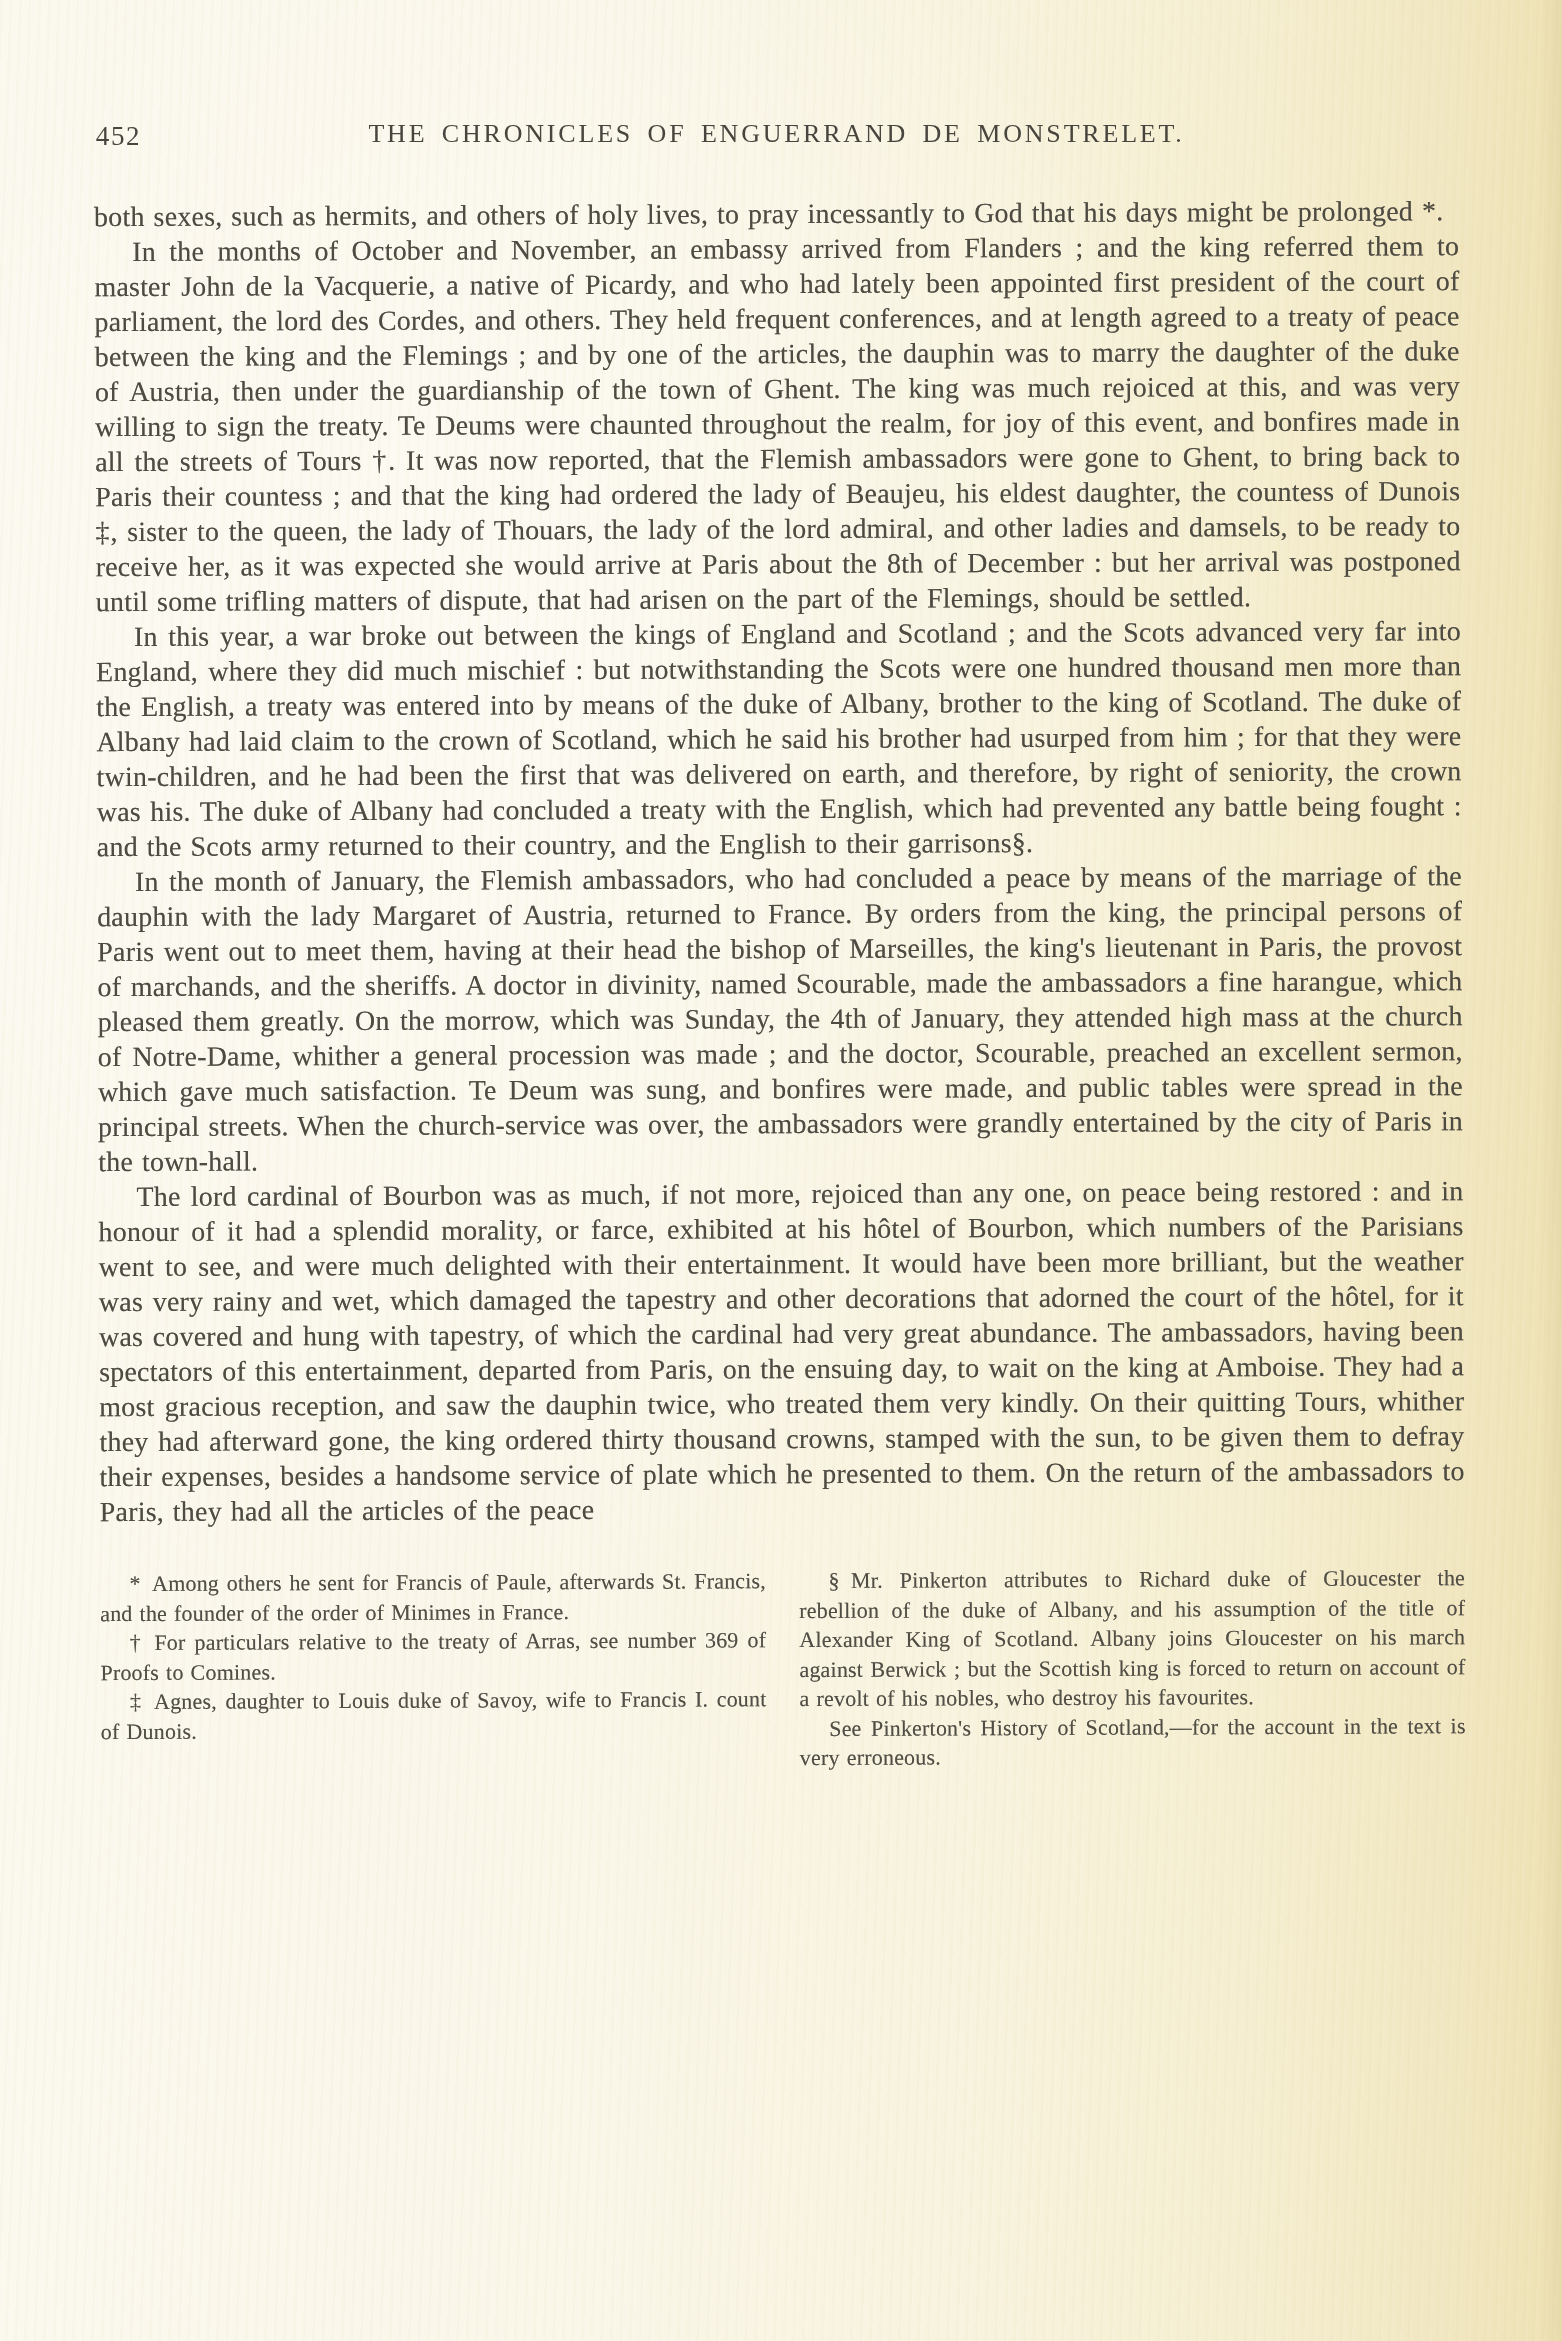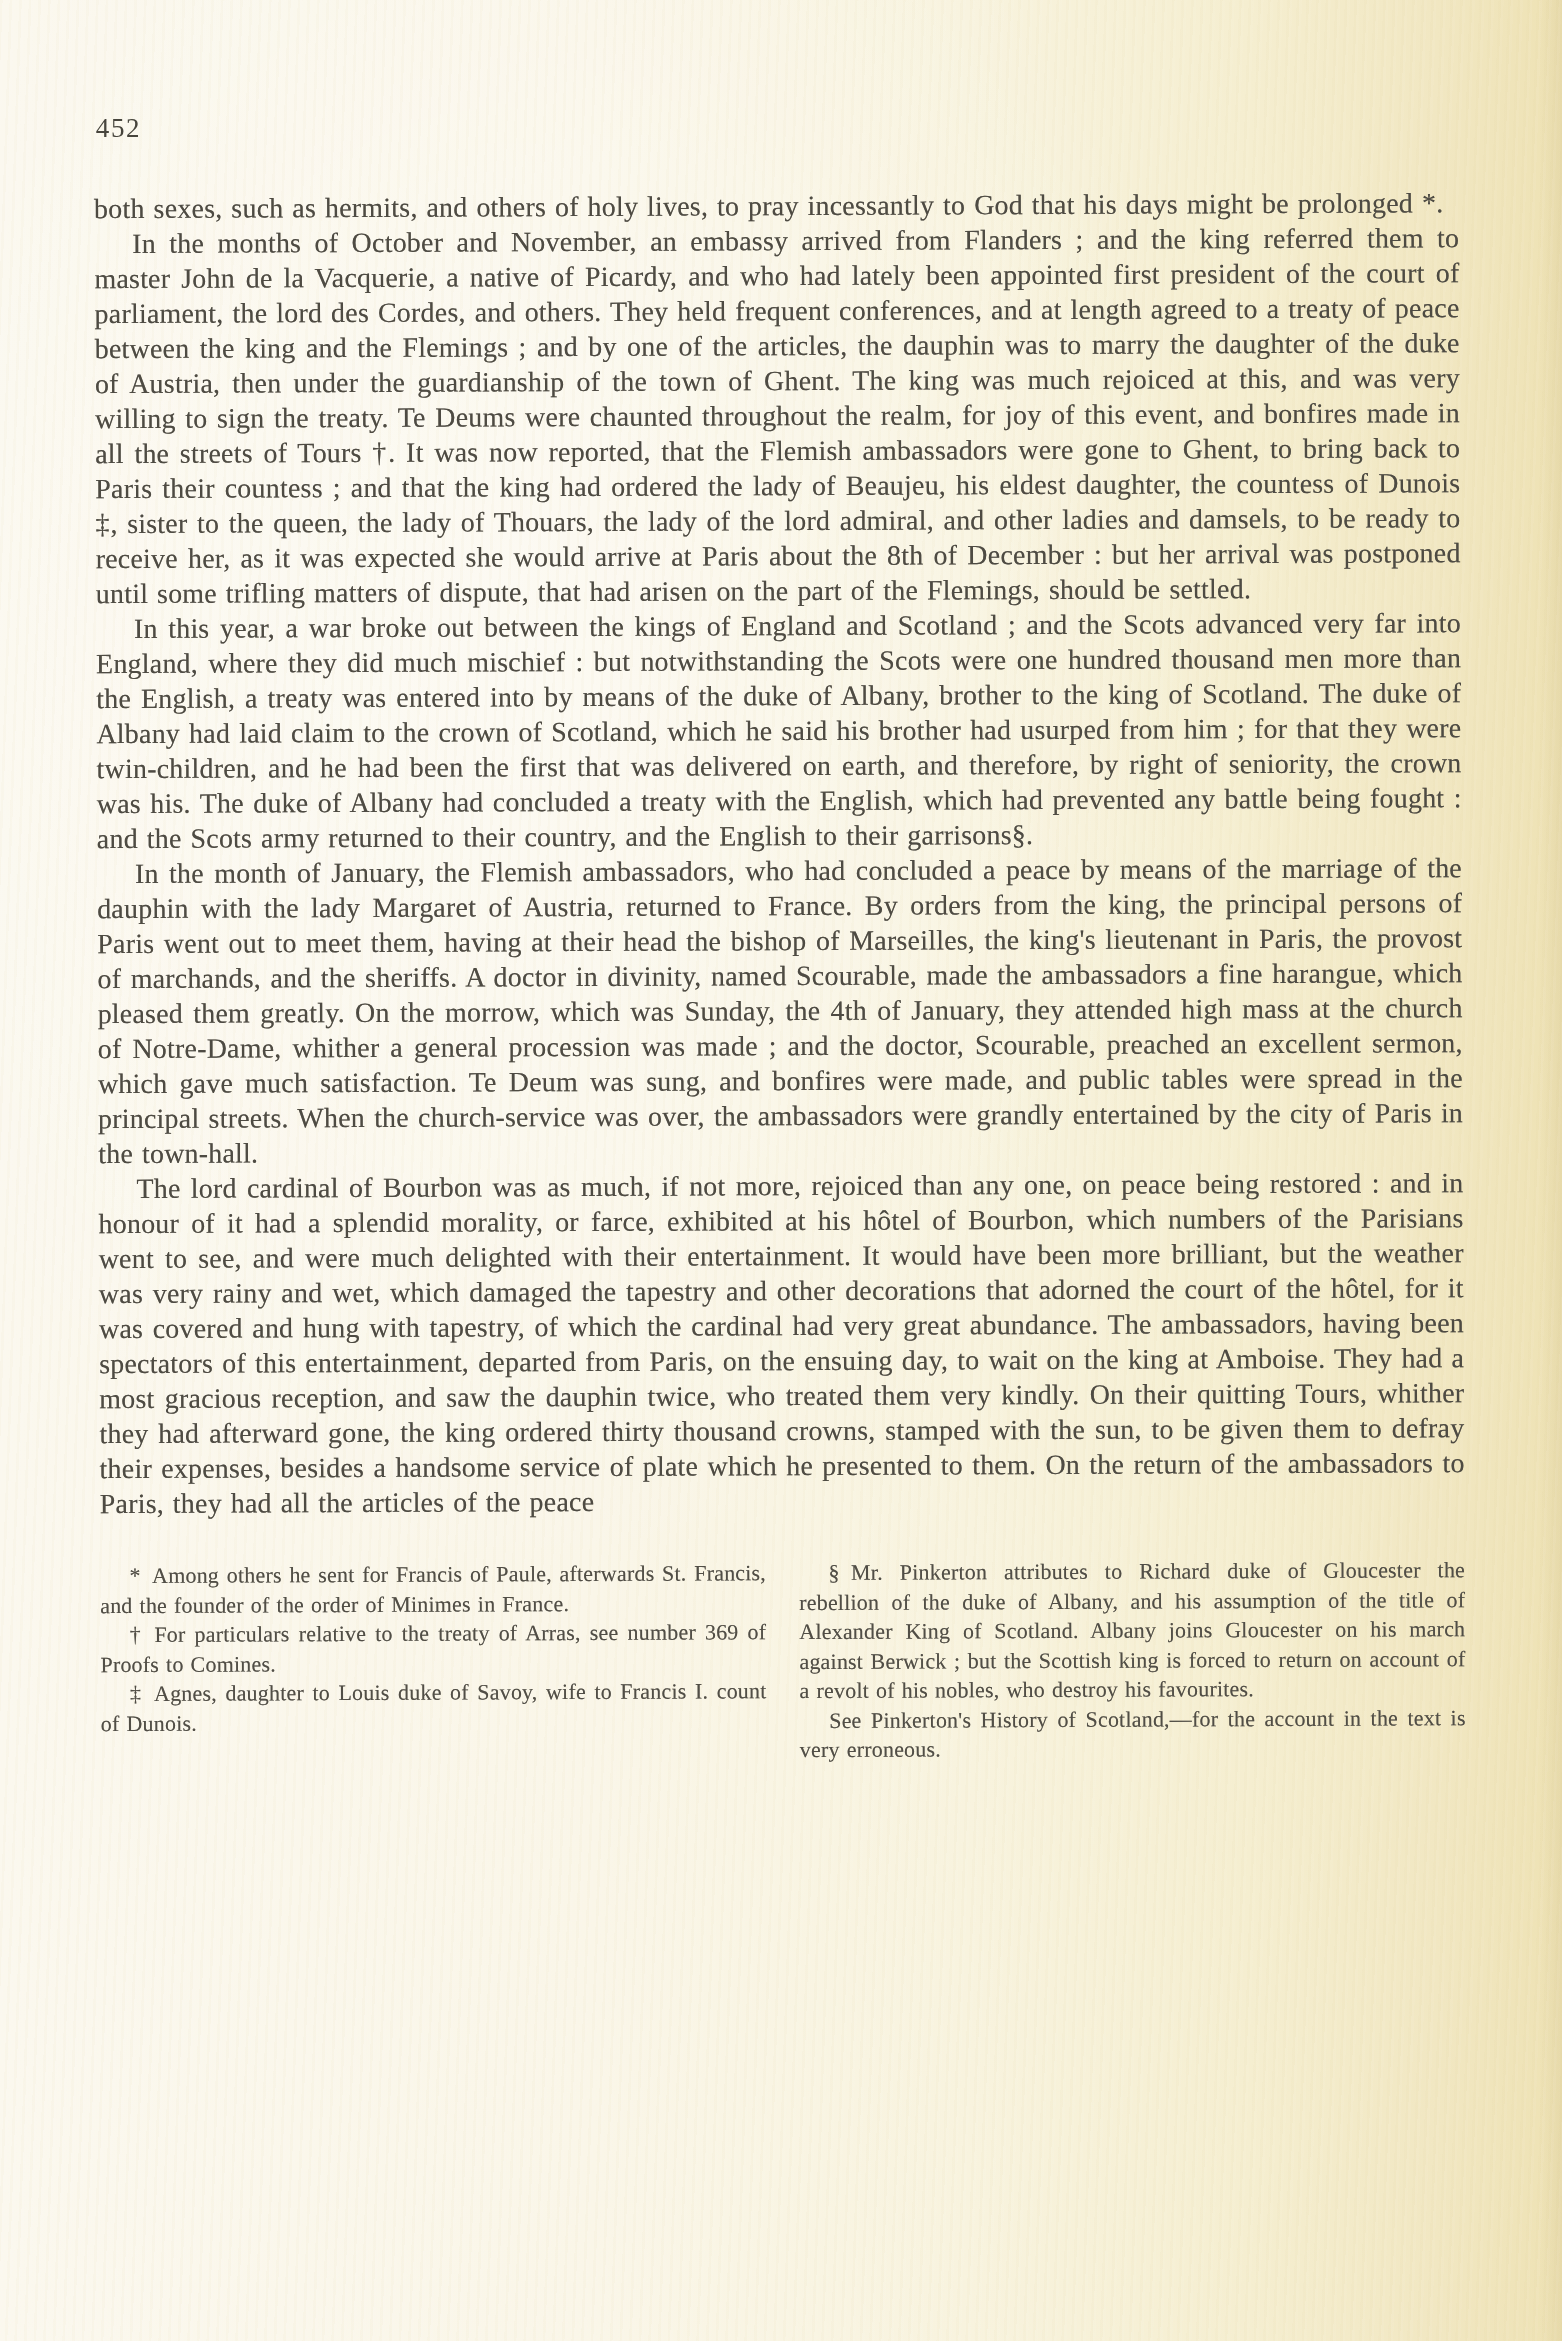--- a/index.html
+++ b/index.html
@@ -20,21 +20,21 @@
         rgba(214,195,138,0.05) 0px, rgba(214,195,138,0.05) 2.6px,
         rgba(255,255,255,0.05) 2.6px, rgba(255,255,255,0.05) 5.2px,
         rgba(0,0,0,0) 5.2px, rgba(0,0,0,0) 9.6px),
       radial-gradient(999px 1304px at 33% 28%, rgba(255,255,255,0.45), rgba(255,255,255,0) 72%),
       linear-gradient(90deg,
         #fbf8ee 0%, #faf6e8 38%, #f8f3de 62%,
         #f5eed0 80%, #f1e7c2 92%, #eee2b4 100%);
   }
   .inner {
     position: absolute;
-    left: 0; top: 8px;
+    left: 0; top: 16px;
     width: 100%;
     padding: 103px 103px 0 94px;
     box-sizing: border-box;
   }
   
   .running-head {
     position: relative;
     height: 38px;
     text-align: center;
   }
@@ -113,20 +113,21 @@
   }
 </style>
 </head>
 <body>
 
 <div class="page">
   <div class="inner">
 
     <header class="running-head">
       <span class="pagenum">452</span>
+      <h1 class="title">THE CHRONICLES OF ENGUERRAND DE MONSTRELET.</h1>
     </header>
 
     <div class="skewwrap">
 
       <main class="body-text">
         <p class="cont">both sexes, such as hermits, and others of holy lives, to pray incessantly to God that his days might be prolonged *.</p>
         <p>In the months of October and November, an embassy arrived from Flanders ; and the king referred them to master John de la Vacquerie, a native of Picardy, and who had lately been appointed first president of the court of parliament, the lord des Cordes, and others.  They held frequent conferences, and at length agreed to a treaty of peace between the king and the Flemings ; and by one of the articles, the dauphin was to marry the daughter of the duke of Austria, then under the guardianship of the town of Ghent.  The king was much rejoiced at this, and was very willing to sign the treaty.  Te Deums were chaunted throughout the realm, for joy of this event, and bonfires made in all the streets of Tours †.  It was now reported, that the Flemish ambassadors were gone to Ghent, to bring back to Paris their countess ; and that the king had ordered the lady of Beaujeu, his eldest daughter, the countess of Dunois ‡, sister to the queen, the lady of Thouars, the lady of the lord admiral, and other ladies and damsels, to be ready to receive her, as it was expected she would arrive at Paris about the 8th of December : but her arrival was postponed until some trifling matters of dispute, that had arisen on the part of the Flemings, should be settled.</p>
         <p>In this year, a war broke out between the kings of England and Scotland ; and the Scots advanced very far into England, where they did much mischief : but notwithstanding the Scots were one hundred thousand men more than the English, a treaty was entered into by means of the duke of Albany, brother to the king of Scotland.  The duke of Albany had laid claim to the crown of Scotland, which he said his brother had usurped from him ; for that they were twin-children, and he had been the first that was delivered on earth, and therefore, by right of seniority, the crown was his.  The duke of Albany had concluded a treaty with the English, which had prevented any battle being fought : and the Scots army returned to their country, and the English to their garrisons§.</p>
         <p>In the month of January, the Flemish ambassadors, who had concluded a peace by means of the marriage of the dauphin with the lady Margaret of Austria, returned to France.  By orders from the king, the principal persons of Paris went out to meet them, having at their head the bishop of Marseilles, the king's lieutenant in Paris, the provost of marchands, and the sheriffs.  A doctor in divinity, named Scourable, made the ambassadors a fine harangue, which pleased them greatly.  On the morrow, which was Sunday, the 4th of January, they attended high mass at the church of Notre-Dame, whither a general procession was made ; and the doctor, Scourable, preached an excellent sermon, which gave much satisfaction.  Te Deum was sung, and bonfires were made, and public tables were spread in the principal streets.  When the church-service was over, the ambassadors were grandly entertained by the city of Paris in the town-hall.</p>
         <p>The lord cardinal of Bourbon was as much, if not more, rejoiced than any one, on peace being restored : and in honour of it had a splendid morality, or farce, exhibited at his hôtel of Bourbon, which numbers of the Parisians went to see, and were much delighted with their entertainment.  It would have been more brilliant, but the weather was very rainy and wet, which damaged the tapestry and other decorations that adorned the court of the hôtel, for it was covered and hung with tapestry, of which the cardinal had very great abundance.  The ambassadors, having been spectators of this entertainment, departed from Paris, on the ensuing day, to wait on the king at Amboise.  They had a most gracious reception, and saw the dauphin twice, who treated them very kindly.  On their quitting Tours, whither they had afterward gone, the king ordered thirty thousand crowns, stamped with the sun, to be given them to defray their expenses, besides a handsome service of plate which he presented to them.  On the return of the ambassadors to Paris, they had all the articles of the peace</p>

